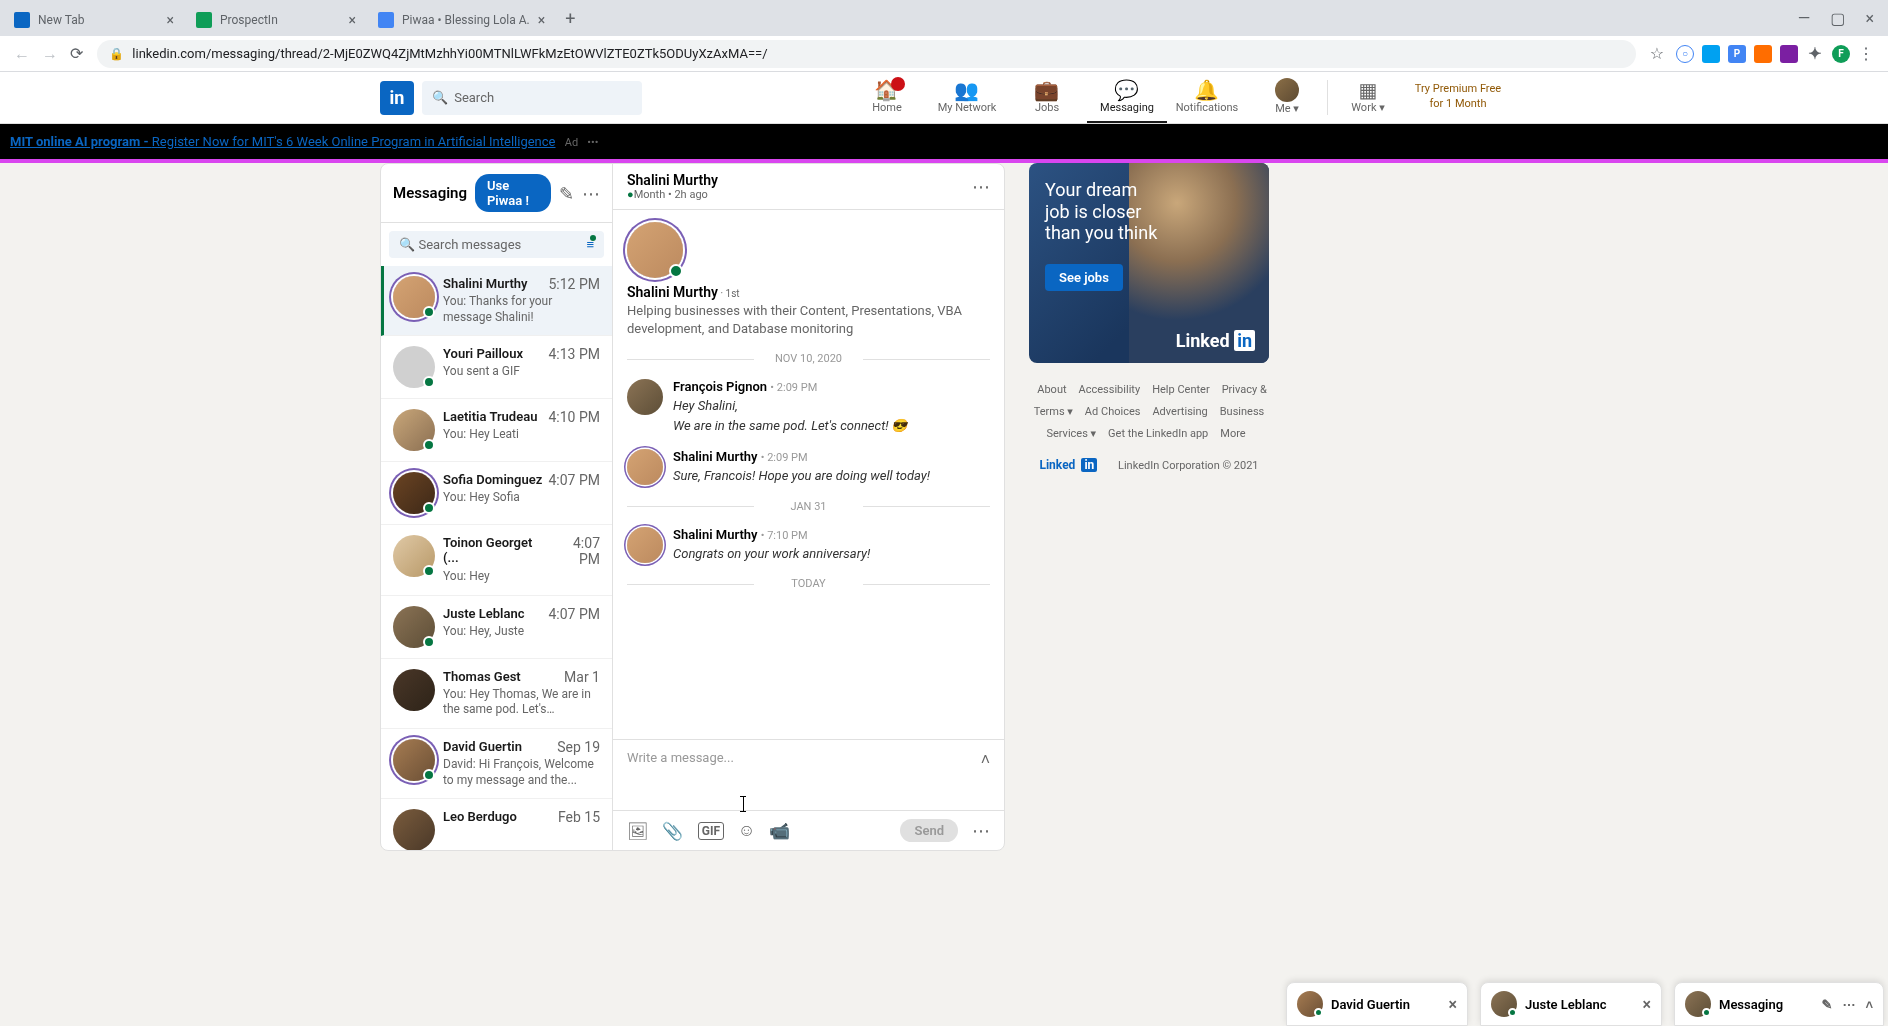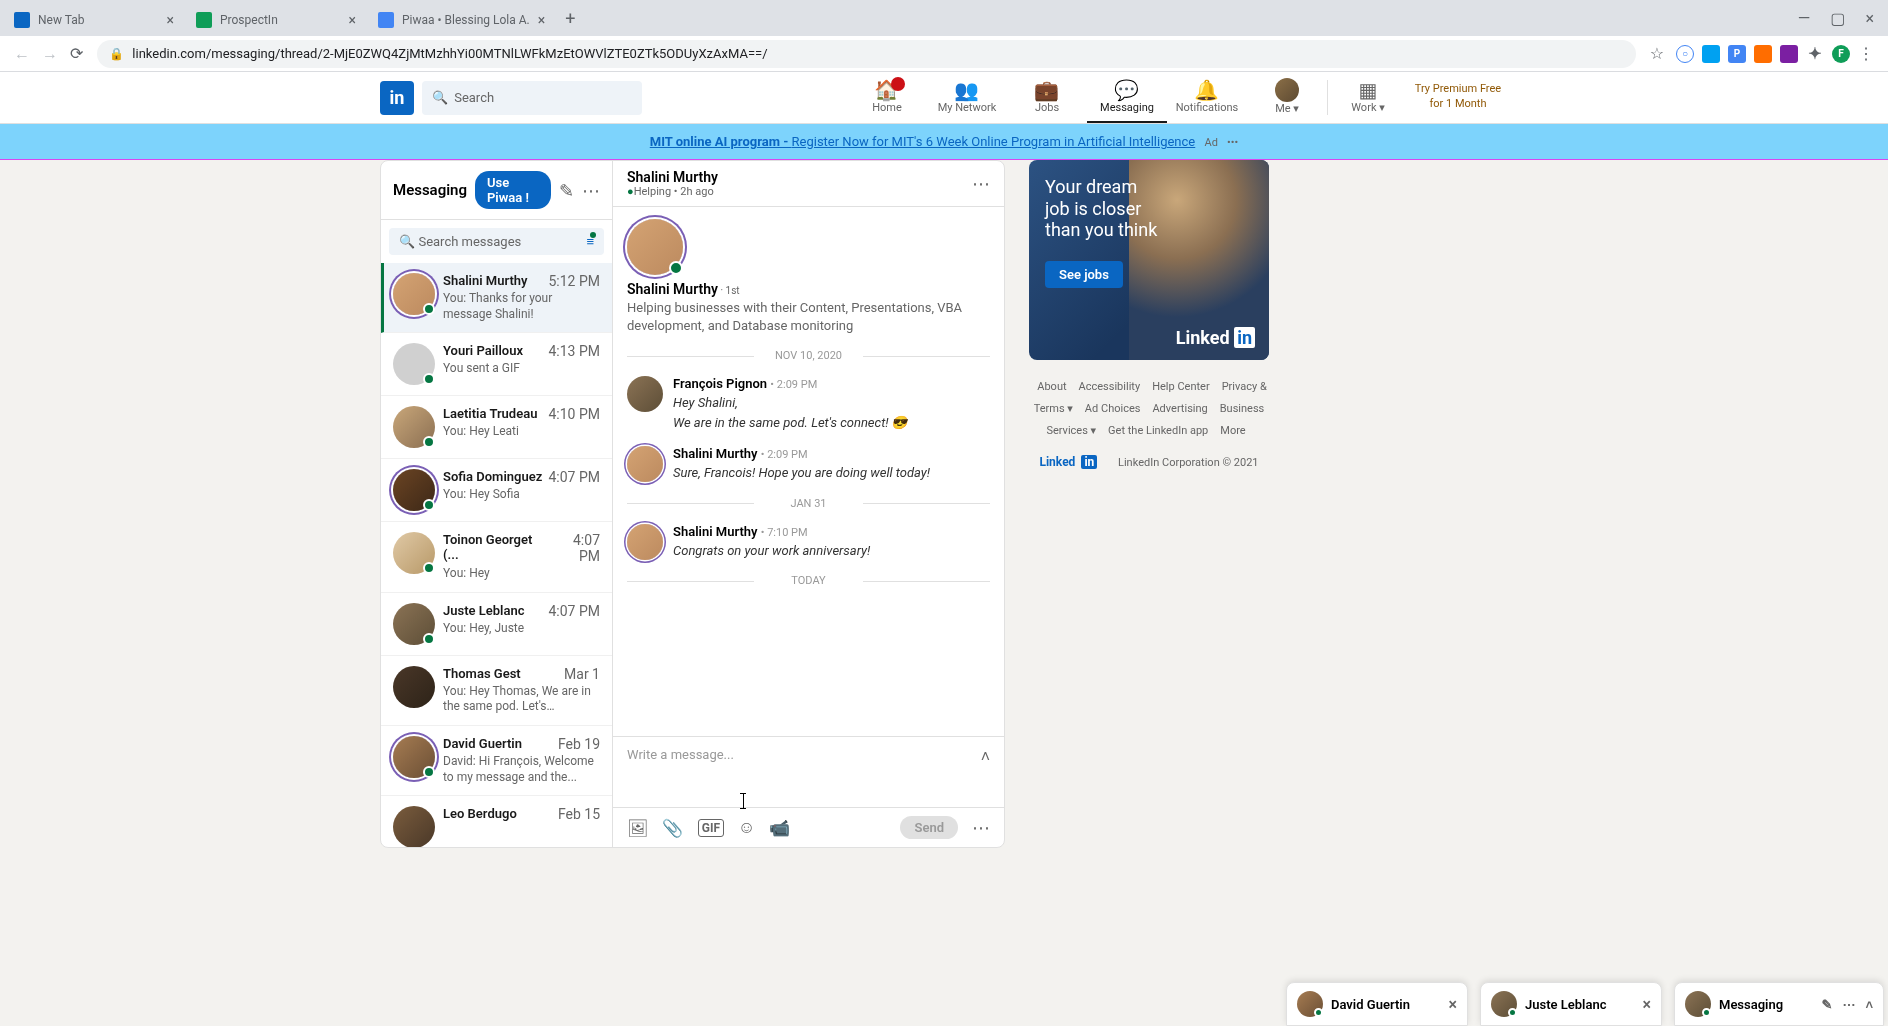--- a/index.html
+++ b/index.html
@@ -34,21 +34,21 @@
 .li-nav { margin-left: auto; display: flex; height: 100%; }
 .li-nav-item { width: 80px; display: flex; flex-direction: column; align-items: center; justify-content: center; font-size: 11px; color: #666; position: relative; cursor: pointer; border-bottom: 2px solid transparent; }
 .li-nav-item.active { border-bottom: 2px solid #191919; color: #191919; }
 .li-nav-icon { font-size: 20px; height: 22px; display:flex;align-items:center;position:relative;}
 .nav-badge { position: absolute; top: -2px; right: -6px; background: #cc1016; color: #fff; border-radius: 50%; width: 14px; height: 14px; font-size: 9px; display: flex; align-items: center; justify-content: center; }
 .li-nav-divider { width: 1px; background: #e0e0e0; margin: 8px 0; }
 .premium-link { font-size: 11px; color: #915907; text-align: center; width: 100px; padding: 0 4px; line-height: 1.3; }
 .me-avatar { width: 24px; height: 24px; border-radius: 50%; background: linear-gradient(135deg,#8b6f47,#5d4a32); }
 
 
-.ad-banner { background: #7dd3fc; text-align: center; padding: 10px; font-size: 13px; border-bottom: 1px solid #d946ef; }
+.ad-banner { background: #000000; text-align: left; padding: 10px; font-size: 13px; border-bottom: 4px solid #d946ef; }
 .ad-banner a { color: #0a66c2; }
 .ad-label { color: #666; font-size: 11px; margin-left: 6px; }
 
 
 .main-wrap { display: flex; justify-content: center; padding-top: 0; }
 .main-inner { width: 1128px; display: flex; gap: 24px; padding-top: 0; position: relative; }
 .messaging-panel { width: 625px; background: #fff; border: 1px solid #e0e0e0; border-radius: 8px; display: flex; height: 688px; margin-top: 0; overflow: hidden; }
 .msg-left { width: 232px; border-right: 1px solid #e0e0e0; display: flex; flex-direction: column; }
 .msg-left-header { padding: 10px 12px; display: flex; align-items: center; gap: 8px; border-bottom: 1px solid #e0e0e0; }
 .msg-title { font-weight: 600; font-size: 15px; }
@@ -327,21 +327,21 @@
       <div class="convo-preview">You: Hey Thomas, We are in the same pod. Let's connect!...</div>
     </div>
             </div>
             <div class="convo">
     <div class="convo-avatar av-8 ring">
                 <span class="presence"></span>
               </div>
     <div class="convo-body">
       <div class="convo-top">
                   <span class="convo-name">David Guertin</span>
-                  <span class="convo-time">Feb 19</span>
+                  <span class="convo-time">Sep 19</span>
                 </div>
       <div class="convo-preview">David: Hi François, Welcome to my message and the...</div>
     </div>
             </div>
             <div class="convo">
     <div class="convo-avatar av-9 "></div>
     <div class="convo-body">
       <div class="convo-top">
                   <span class="convo-name">Leo Berdugo</span>
                   <span class="convo-time">Feb 15</span>
@@ -349,21 +349,21 @@
       <div class="convo-preview"></div>
     </div>
             </div>
           </div>
       </div>
 
       <div class="msg-right">
         <div class="thread-header">
           <div>
             <div class="thread-name">Shalini Murthy</div>
-            <div class="thread-sub"><span class="online-dot">●</span><span>Helping • 2h ago</span></div>
+            <div class="thread-sub"><span class="online-dot">●</span><span>Month • 2h ago</span></div>
           </div>
           <span class="more-icon">⋯</span>
         </div>
         <div class="thread-body">
           <div class="profile-block">
             <div class="big-avatar av-1 ring">
                 <span class="presence"></span>
               </div>
             <div class="prof-name"><span>Shalini Murthy</span><span class="prof-deg"> · 1st</span></div>
             <div class="prof-headline">Helping businesses with their Content, Presentations, VBA development, and Database monitoring</div>

